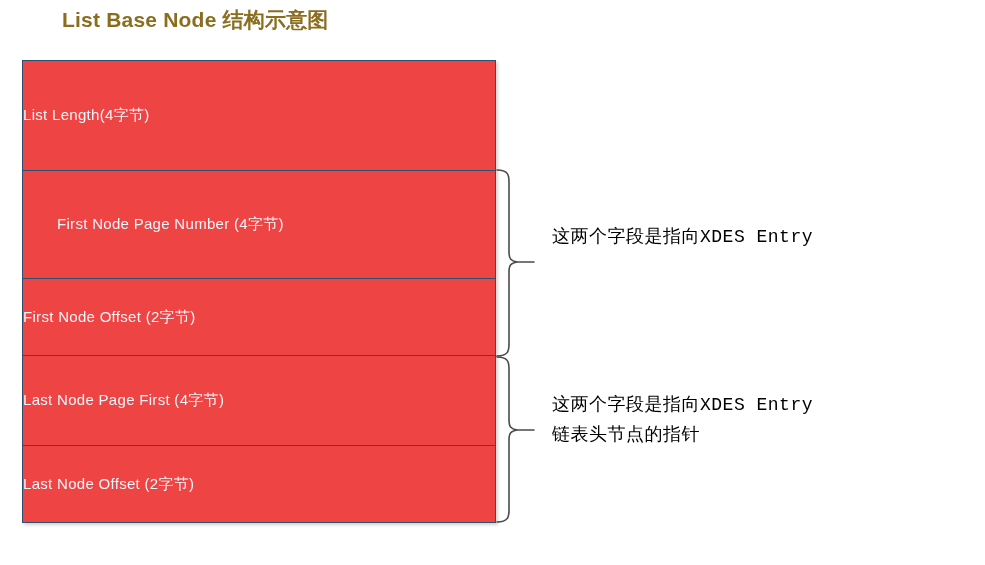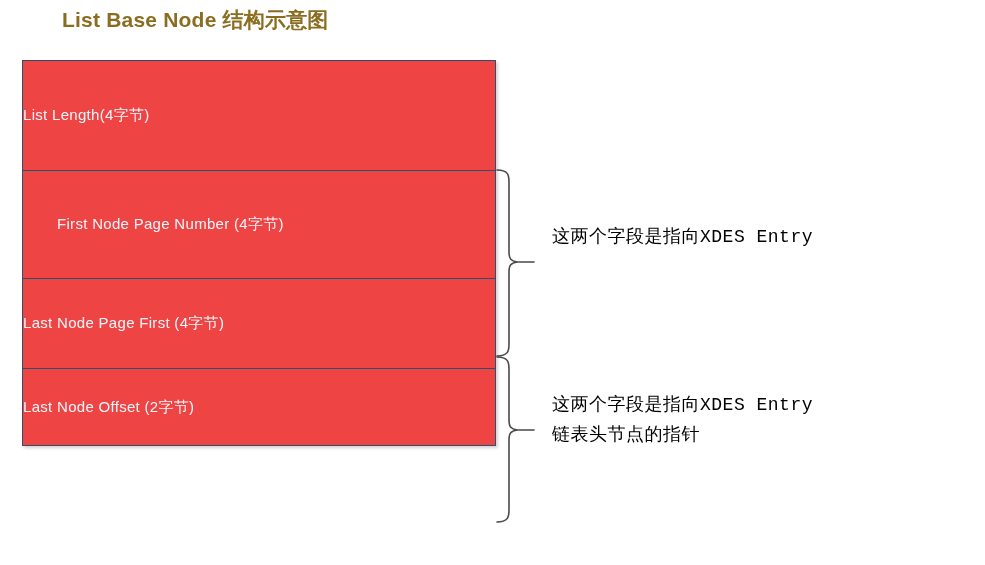--- a/index.html
+++ b/index.html
@@ -111,20 +111,23 @@
   <div class="field-stack">
 
     <div class="field-box h-110">
       <span class="field-label">List Length(4字节)</span>
     </div>
 
     <div class="field-box h-108">
       <span class="field-label">First Node Page Number (4字节)</span>
     </div>
 
+    <div class="field-box h-77">
+      <span class="field-label">First Node Offset (2字节)</span>
+    </div>
 
     <div class="field-box h-90">
       <span class="field-label">Last Node Page First (4字节)</span>
     </div>
 
     <div class="field-box h-76">
       <span class="field-label">Last Node Offset (2字节)</span>
     </div>
 
   </div>

